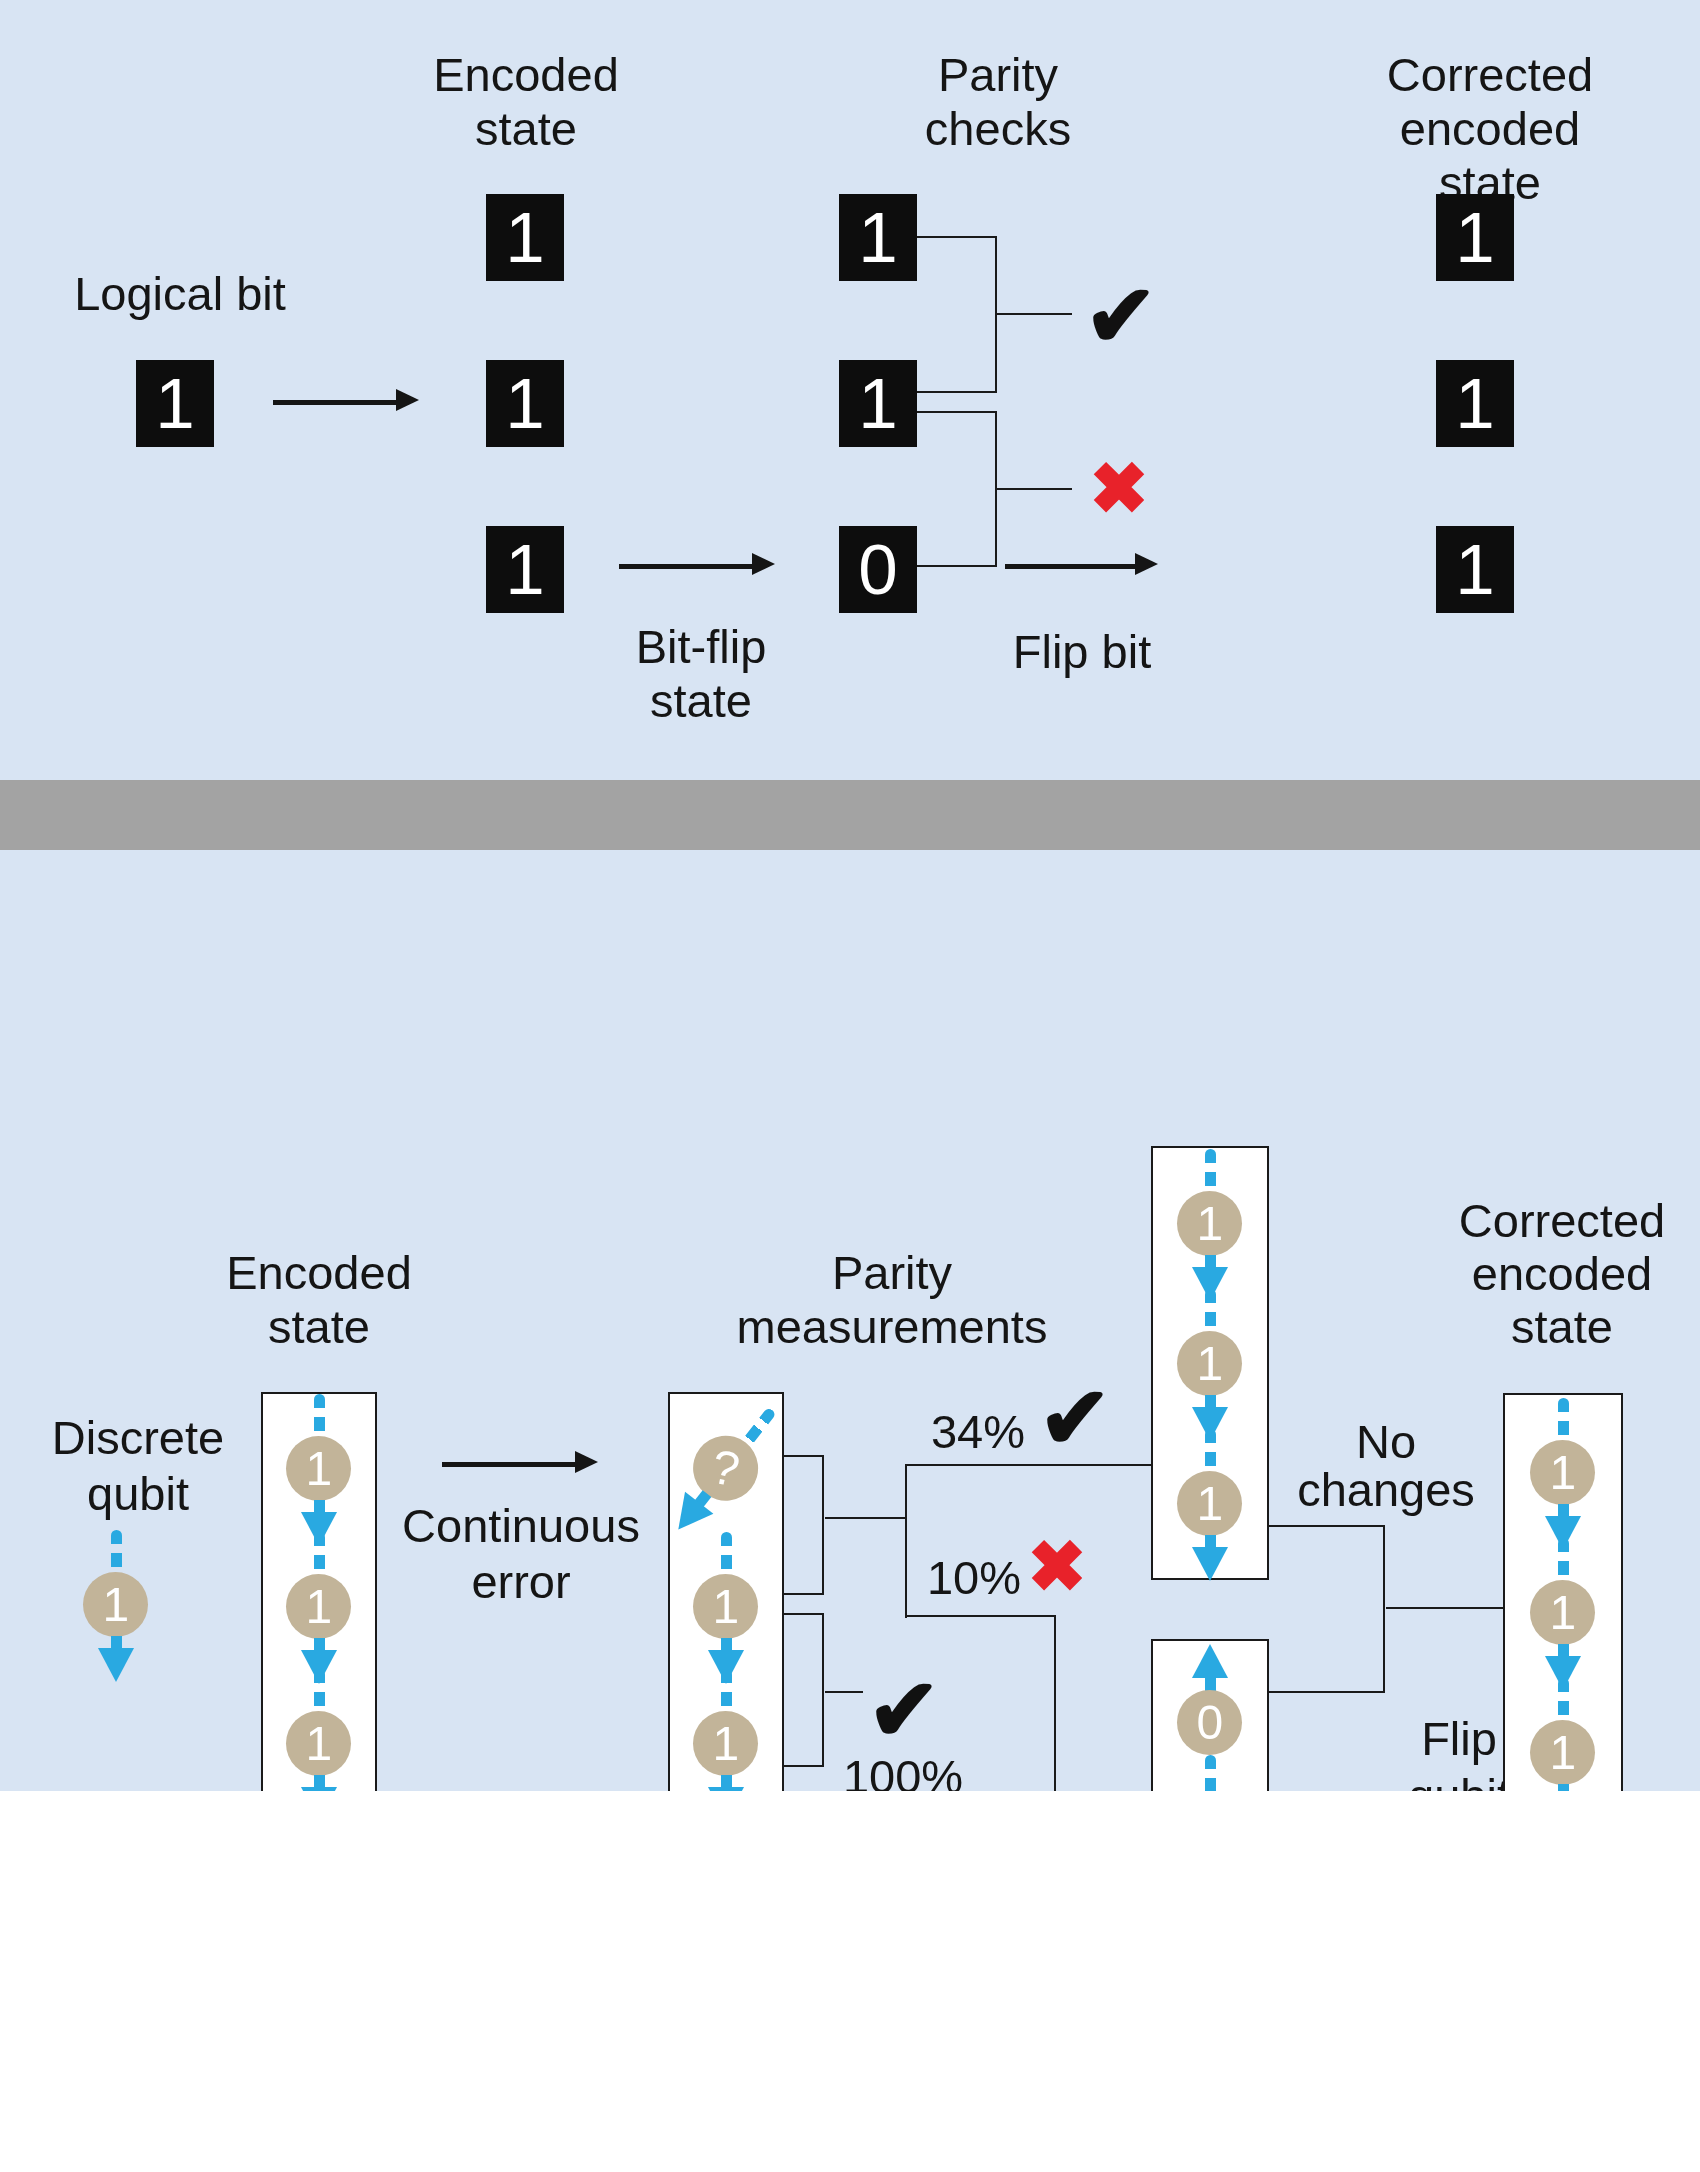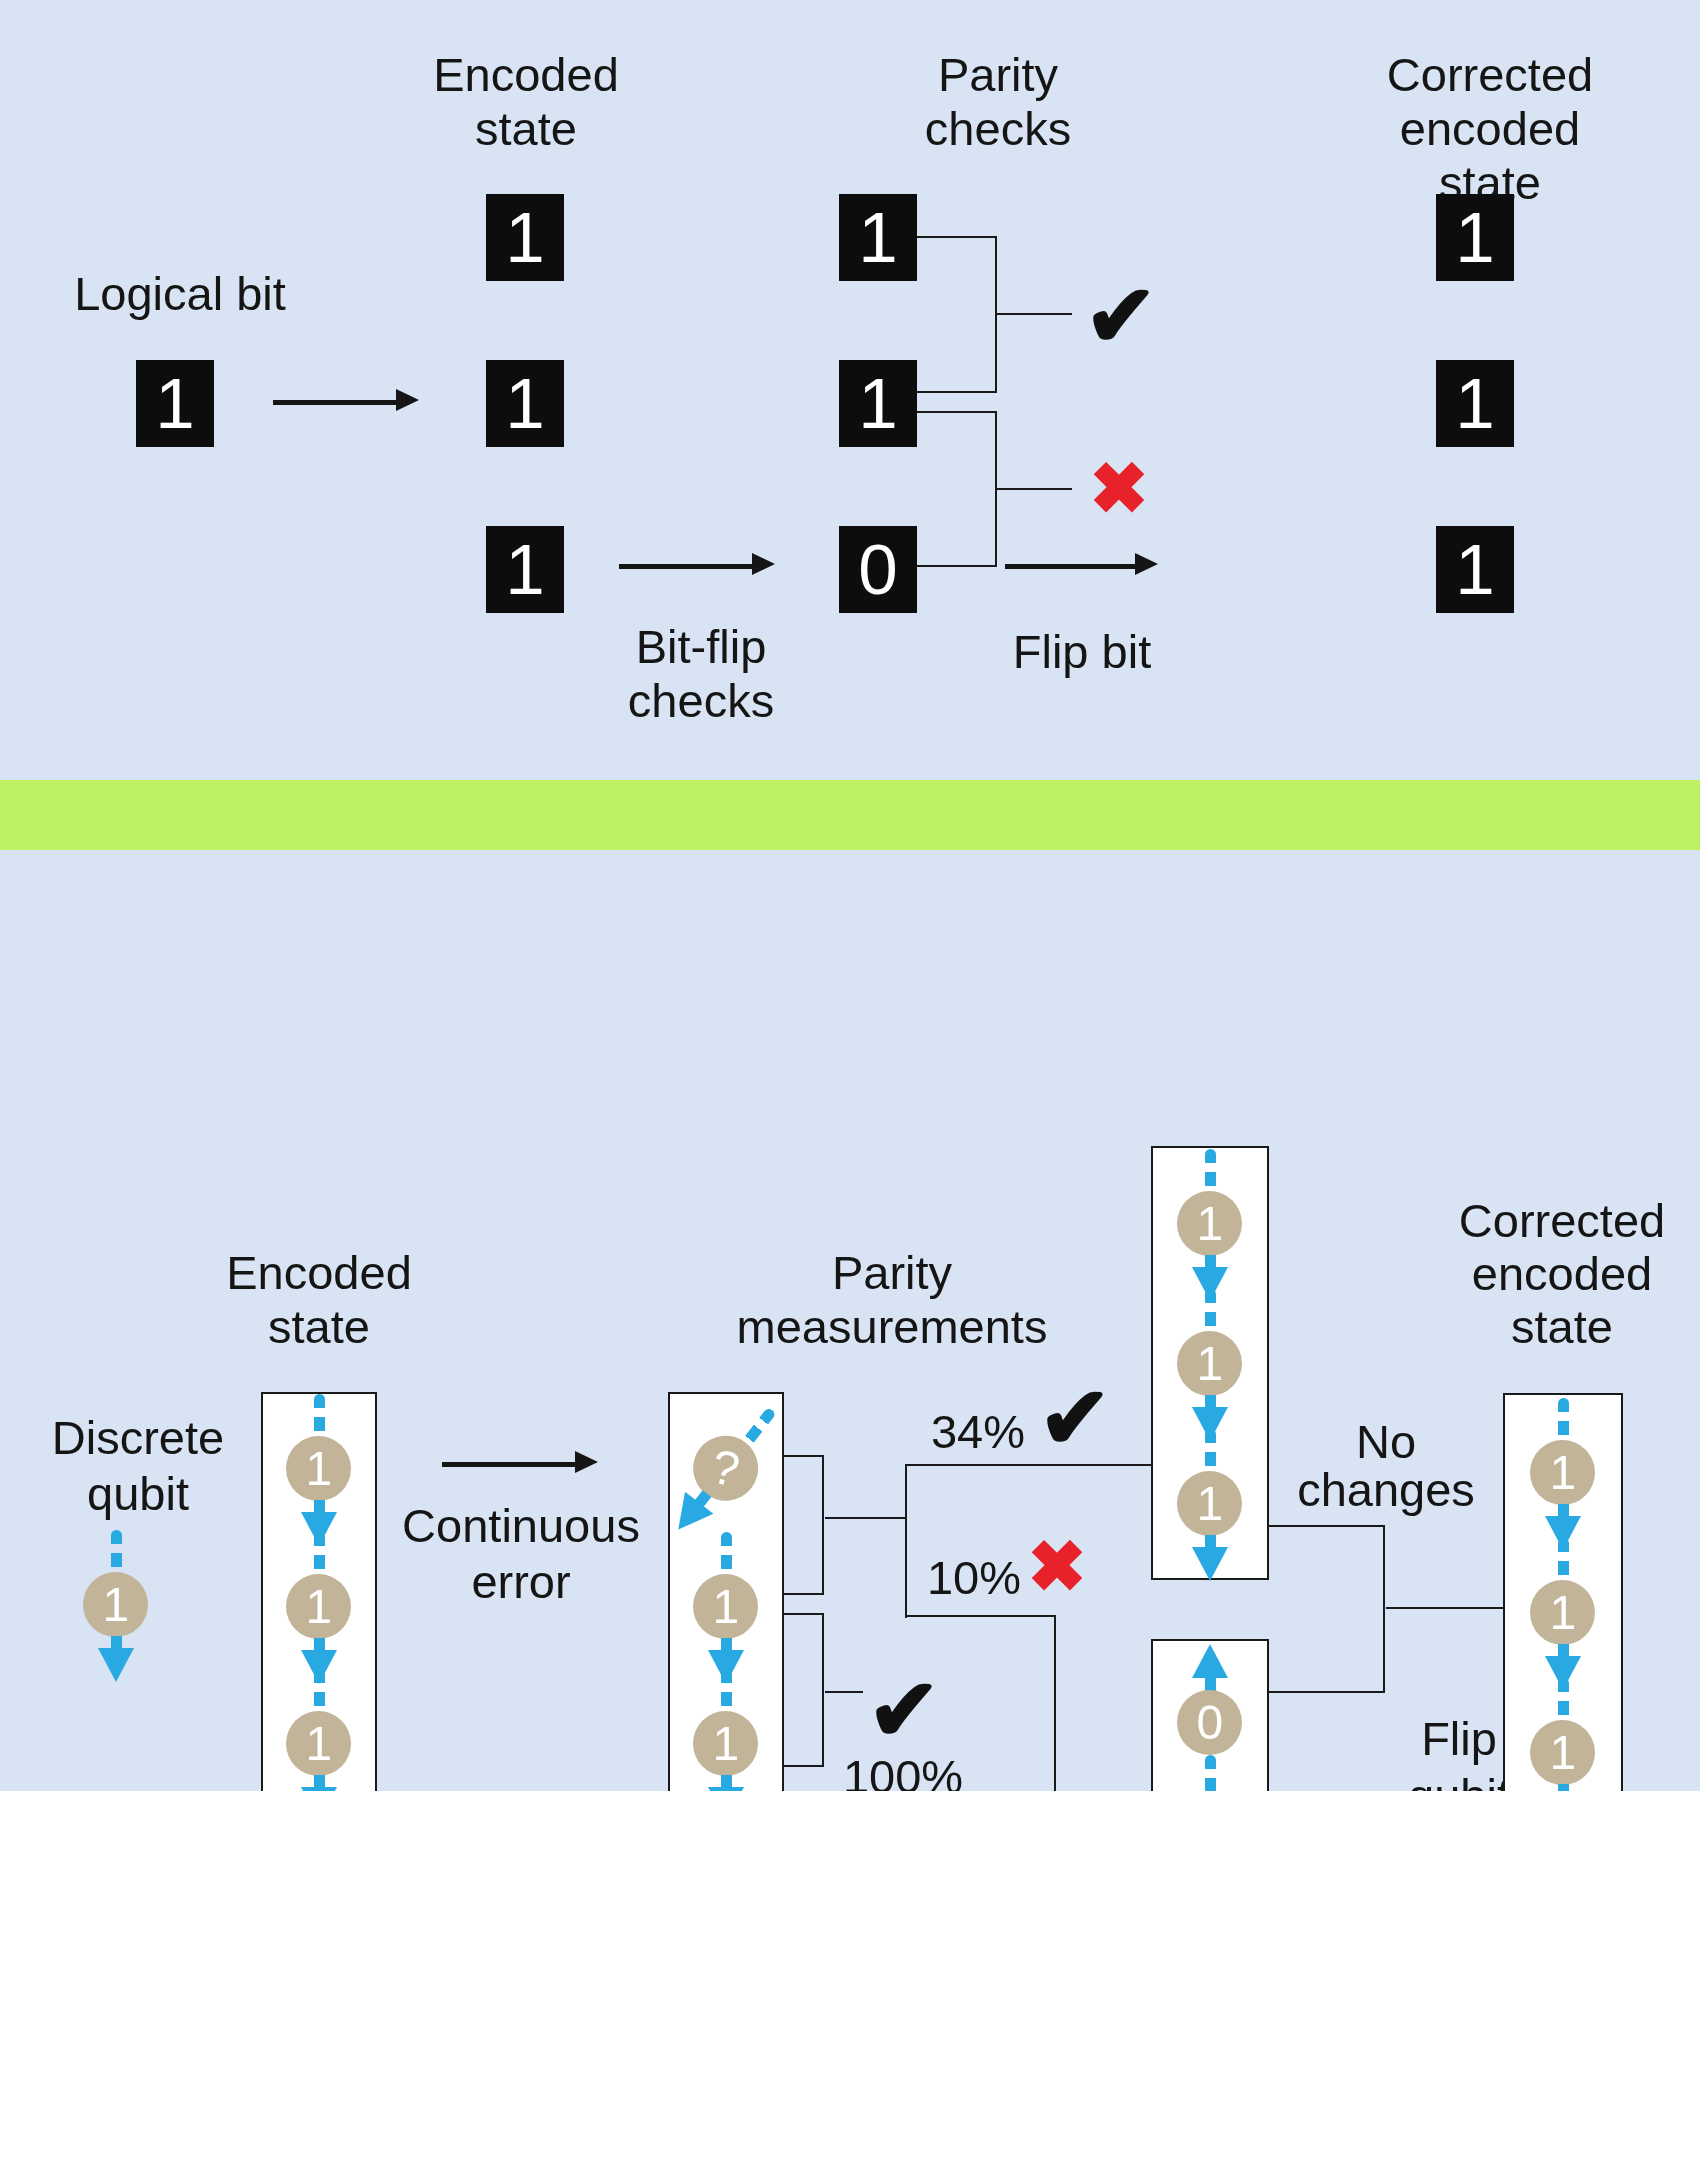--- a/index.html
+++ b/index.html
@@ -1,16 +1,16 @@
 <!DOCTYPE html>
 <html style="font-size:12.4px"><head>
 <meta charset="utf-8">
 <style>
   html,body{margin:0;padding:0;background:#ffffff;}
-  #stage{position:relative;width:1701px;height:1791px;background:#bef264;overflow:hidden;
+  #stage{position:relative;width:1701px;height:1791px;background:#a3a3a3;overflow:hidden;
          font-family:"Liberation Sans", sans-serif;color:#151515;}
   .panel{position:absolute;left:0;width:1701px;background:#d8e4f3;}
   #panel-top{top:0;height:780px;}
   #panel-bottom{top:850px;height:1323px;}
 
   .lbl{position:absolute;transform:translateX(-50%);text-align:center;white-space:pre-line;
        font-size:47px;font-weight:500;letter-spacing:0px;color:#151515;}
 
   .bitbox{position:absolute;width:78px;height:87px;background:#0d0d0d;color:#ffffff;
           display:flex;align-items:center;justify-content:center;
@@ -76,21 +76,21 @@
 
     <div class="bitbox" style="left:1436px;top:194px;">1</div>
     <div class="bitbox" style="left:1436px;top:360px;">1</div>
     <div class="bitbox" style="left:1436px;top:526px;">1</div>
 
     <div class="arrow" style="left:273px;top:400px;width:123px;"></div>
     <div class="arrow" style="left:619px;top:564px;width:133px;"></div>
     <div class="arrow" style="left:1005px;top:564px;width:130px;"></div>
 
     <div class="lbl" style="left:701px;top:620px;line-height:54px;">Bit-flip
-checks</div>
+state</div>
     <div class="lbl" style="left:1082px;top:625px;line-height:54px;">Flip bit</div>
 
     <div class="hl" style="left:917px;top:236px;width:78px;"></div>
     <div class="vl" style="left:995px;top:236px;height:157px;"></div>
     <div class="hl" style="left:996px;top:313px;width:76px;"></div>
     <div class="hl" style="left:917px;top:391px;width:78px;"></div>
     <div class="mark chk" style="left:1121px;top:315px;">✔</div>
 
     <div class="hl" style="left:917px;top:411px;width:78px;"></div>
     <div class="vl" style="left:995px;top:411px;height:156px;"></div>

